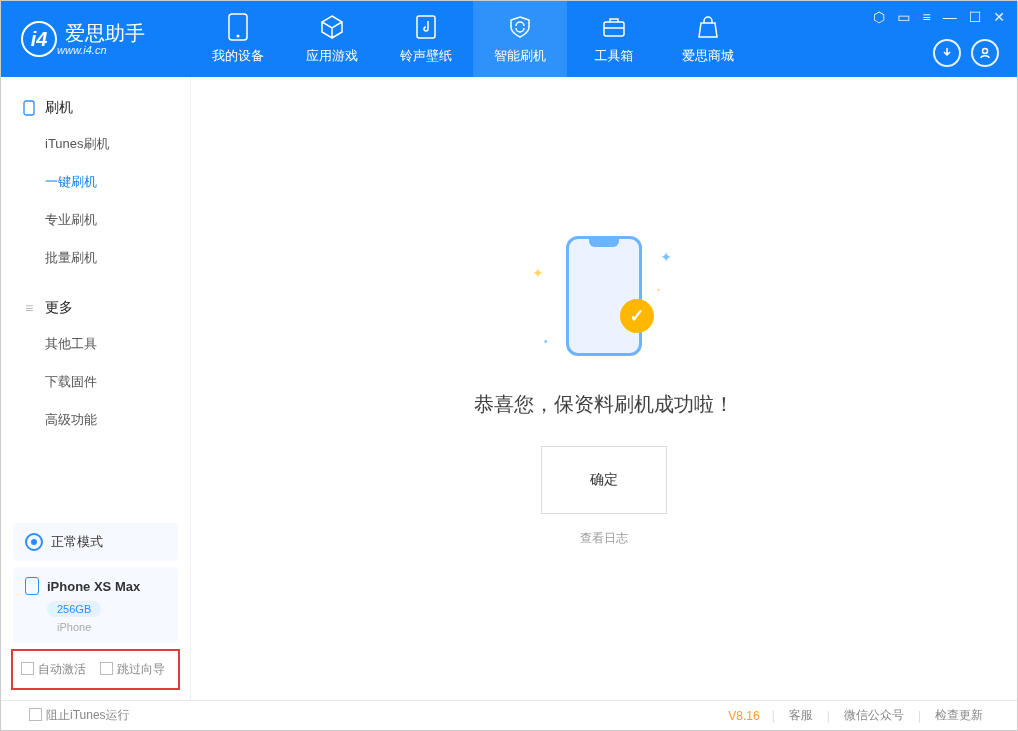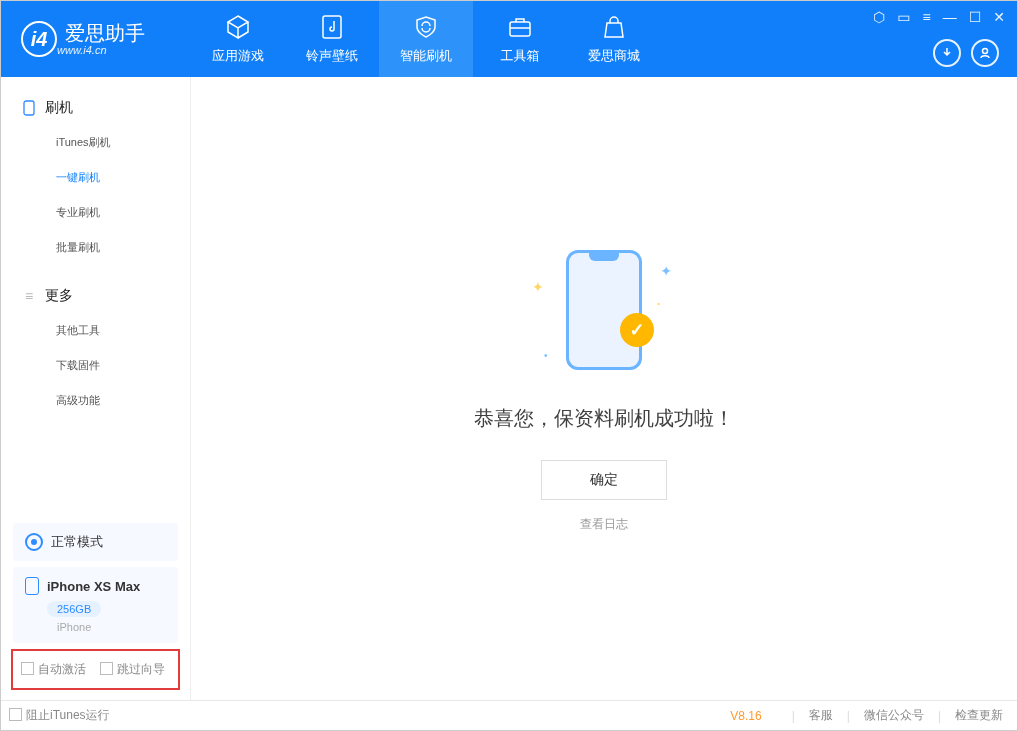--- a/index.html
+++ b/index.html
@@ -21,21 +21,21 @@
 .titlebar-icons span { cursor: pointer; font-size: 14px; opacity: 0.9; }
 .header-circles { position: absolute; right: 18px; bottom: 10px; display: flex; gap: 10px; }
 .circle-btn { width: 28px; height: 28px; border: 2px solid rgba(255,255,255,0.9); border-radius: 50%; display: flex; align-items: center; justify-content: center; cursor: pointer; }
 
 
 .body { display: flex; height: calc(100% - 76px - 30px); }
 .sidebar { width: 190px; border-right: 1px solid #eee; display: flex; flex-direction: column; }
 .side-section { padding: 14px 0 0 0; }
 .side-title { display: flex; align-items: center; padding: 8px 20px; font-size: 14px; color: #222; font-weight: 500; }
 .side-title-icon { width: 16px; height: 16px; margin-right: 8px; display: inline-flex; align-items: center; justify-content: center; }
-.side-item { padding: 10px 20px 10px 55px; font-size: 11px; color: #555; cursor: pointer; }
+.side-item { padding: 10px 20px 10px 44px; font-size: 13px; color: #555; cursor: pointer; }
 .side-item.active { color: #117ff9; }
 
 .side-bottom { margin-top: auto; }
 .mode-card, .device-card { background: #f6f9ff; margin: 6px 12px; padding: 10px 12px; border-radius: 4px; font-size: 13px; color: #333; }
 .mode-card { display: flex; align-items: center; }
 .mode-icon { width: 18px; height: 18px; border: 2px solid #2d8cff; border-radius: 50%; margin-right: 8px; position: relative; }
 .mode-icon::after { content: ""; position: absolute; width: 6px; height: 6px; background: #2d8cff; border-radius: 50%; top: 4px; left: 4px; }
 .device-card .dev-name { font-weight: bold; color: #333; display: flex; align-items: center; }
 .dev-icon { width: 14px; height: 18px; border: 1.5px solid #2d8cff; border-radius: 3px; margin-right: 8px; }
 .cap-badge { display: inline-block; background: #e6f1ff; color: #2d8cff; font-size: 11px; padding: 2px 10px; border-radius: 10px; margin-top: 6px; margin-left: 22px; }
@@ -50,42 +50,51 @@
 .phone-body { width: 76px; height: 120px; border: 3px solid #6bb4ff; border-radius: 12px; background: #eaf3ff; position: relative; }
 .phone-notch { position: absolute; top: 0; left: 50%; transform: translateX(-50%); width: 30px; height: 8px; background: #6bb4ff; border-radius: 0 0 6px 6px; }
 .check-badge { position: absolute; right: 40px; bottom: 28px; width: 34px; height: 34px; background: #ffb700; border-radius: 50%; display: flex; align-items: center; justify-content: center; color: #fff; font-size: 18px; font-weight: bold; }
 .sparkle { position: absolute; color: #ffd766; font-size: 14px; }
 .sparkle.s1 { left: 18px; top: 34px; }
 .sparkle.s2 { right: 22px; top: 18px; color: #7cc0ff; }
 .sparkle.s3 { left: 30px; bottom: 14px; font-size: 10px; color:#7cc0ff; }
 .sparkle.s4 { right: 34px; top: 54px; font-size: 8px; }
 
 .success-msg { font-size: 20px; color: #404040; margin-bottom: 28px; }
-.ok-btn { border: 1px solid #ddd; background: #fff; padding: 10px 48px; font-size: 14px; color: #333; cursor: pointer; margin-bottom: 16px; }
+.ok-btn { border: 1px solid #ddd; background: #fff; padding: 24px 48px; font-size: 14px; color: #333; cursor: pointer; margin-bottom: 16px; }
 .log-link { font-size: 12px; color: #999; cursor: pointer; }
 
 
-.statusbar { height: 30px; border-top: 1px solid #e8e8e8; display: flex; align-items: center; padding: 0 8px; font-size: 12px; color: #888; }
+.statusbar { height: 30px; border-top: 1px solid #e8e8e8; display: flex; align-items: center; padding: 0 28px; font-size: 12px; color: #888; }
 .statusbar .right { margin-left: auto; display: flex; align-items: center; gap: 8px; }
-.version { color: #ff9a2e; margin-right: 22px; }
+.version { color: #ff9a2e; margin-right: 4px; }
 .sep { color: #ddd; }
 .status-link { cursor: pointer; color: #888; padding: 0 6px; }
 </style>
 </head>
 <body>
 
 <div class="header">
   <div class="logo-area">
     <div class="logo-icon">i4</div>
     <div>
       <div class="logo-text">爱思助手</div>
       <div class="logo-sub">www.i4.cn</div>
     </div>
   </div>
   <div class="tabs">
+    <div class="tab">
+      <div class="tab-icon">
+          <svg width="22" height="28" viewBox="0 0 22 28">
+            <rect x="2" y="1" width="18" height="26" rx="3" fill="none" stroke="#fff" stroke-width="1.5"></rect>
+            <circle cx="11" cy="23" r="1.5" fill="#fff"></circle>
+          </svg>
+        </div>
+      <span>我的设备</span>
+    </div>
     <div class="tab">
       <div class="tab-icon">
           <svg width="26" height="26" viewBox="0 0 26 26">
             <path d="M13 2 L23 8 L13 14 L3 8 Z M3 8 V18 L13 24 V14 M23 8 V18 L13 24" fill="none" stroke="#fff" stroke-width="1.5"></path>
           </svg>
         </div>
       <span>应用游戏</span>
     </div>
     <div class="tab">
       <div class="tab-icon">

